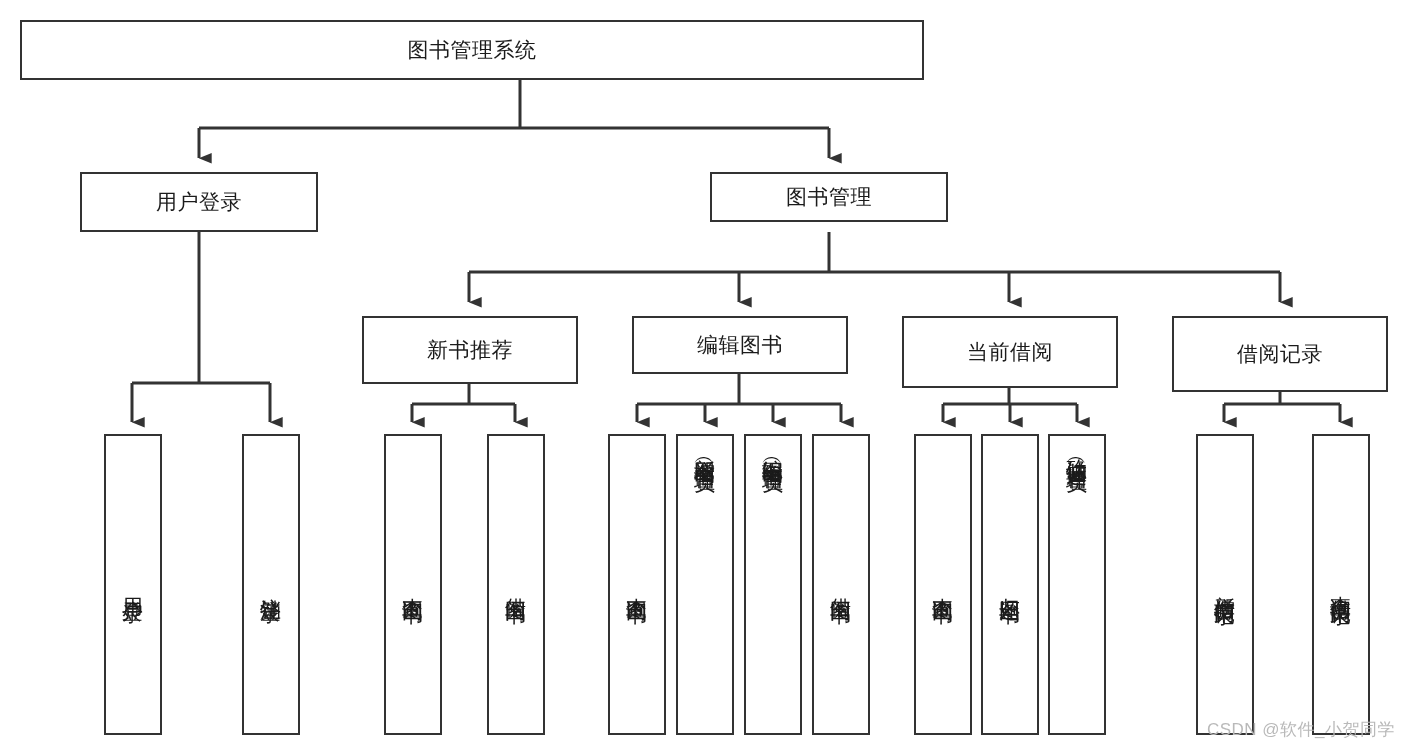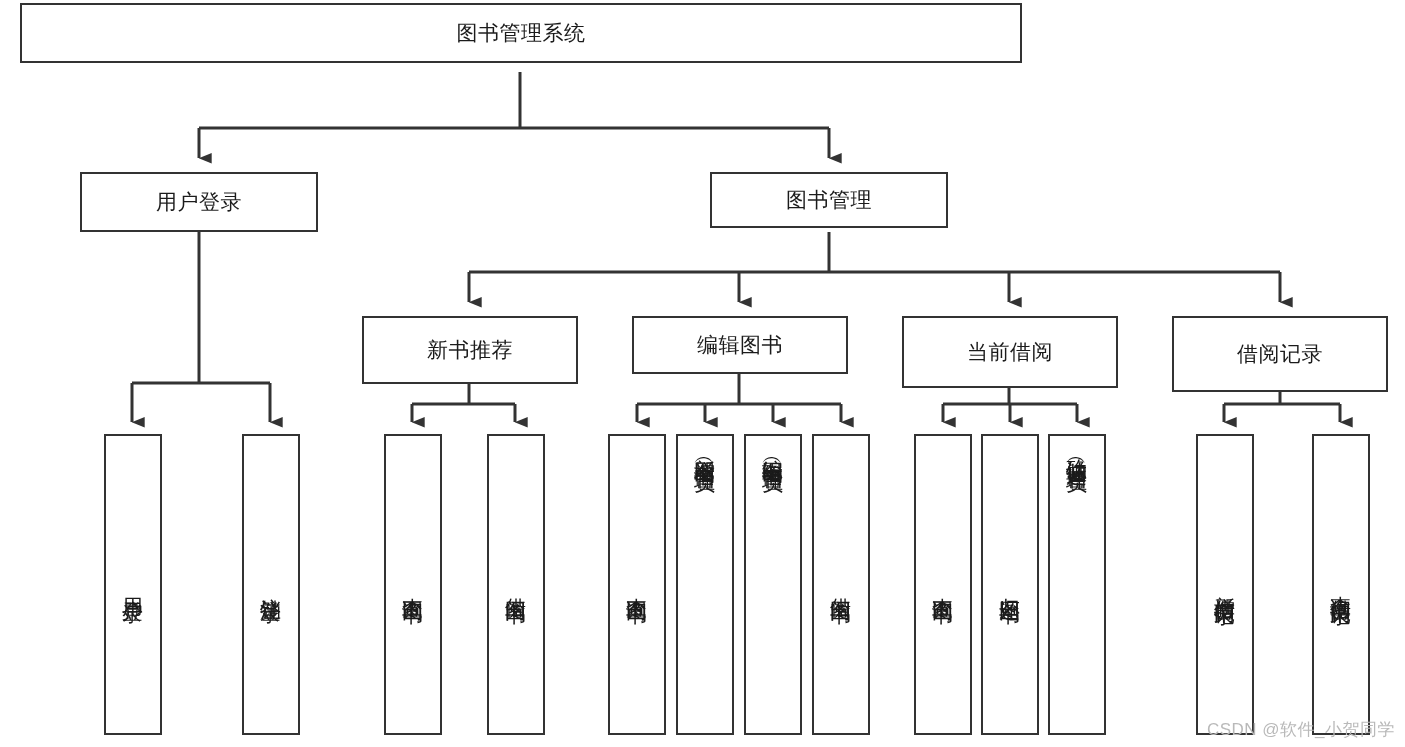--- a/index.html
+++ b/index.html
@@ -118,28 +118,28 @@
       <path d="M 1010 404 L 1010 422" marker-end="url(#arrow)"></path>
       <path d="M 1077 404 L 1077 422" marker-end="url(#arrow)"></path>
 
       <path d="M 1280 374 L 1280 404"></path>
       <path d="M 1224 404 L 1340 404"></path>
       <path d="M 1224 404 L 1224 422" marker-end="url(#arrow)"></path>
       <path d="M 1340 404 L 1340 422" marker-end="url(#arrow)"></path>
     </g>
   </svg>
 
-  <div class="node-box" style="left:20px; top:3px; width:1002px; height:60px;">
+  <div class="node-box" style="left:20px; top:20px; width:904px; height:60px;">
     <span class="node-label">图书管理系统</span>
   </div>
 
   <div class="node-box" style="left:80px; top:172px; width:238px; height:60px;">
     <span class="node-label">用户登录</span>
   </div>
-  <div class="node-box" style="left:710px; top:172px; width:238px; height:56px;">
+  <div class="node-box" style="left:710px; top:172px; width:238px; height:50px;">
     <span class="node-label">图书管理</span>
   </div>
 
   <div class="node-box" style="left:362px; top:316px; width:216px; height:68px;">
     <span class="node-label">新书推荐</span>
   </div>
   <div class="node-box" style="left:632px; top:316px; width:216px; height:58px;">
     <span class="node-label">编辑图书</span>
   </div>
   <div class="node-box" style="left:902px; top:316px; width:216px; height:72px;">

